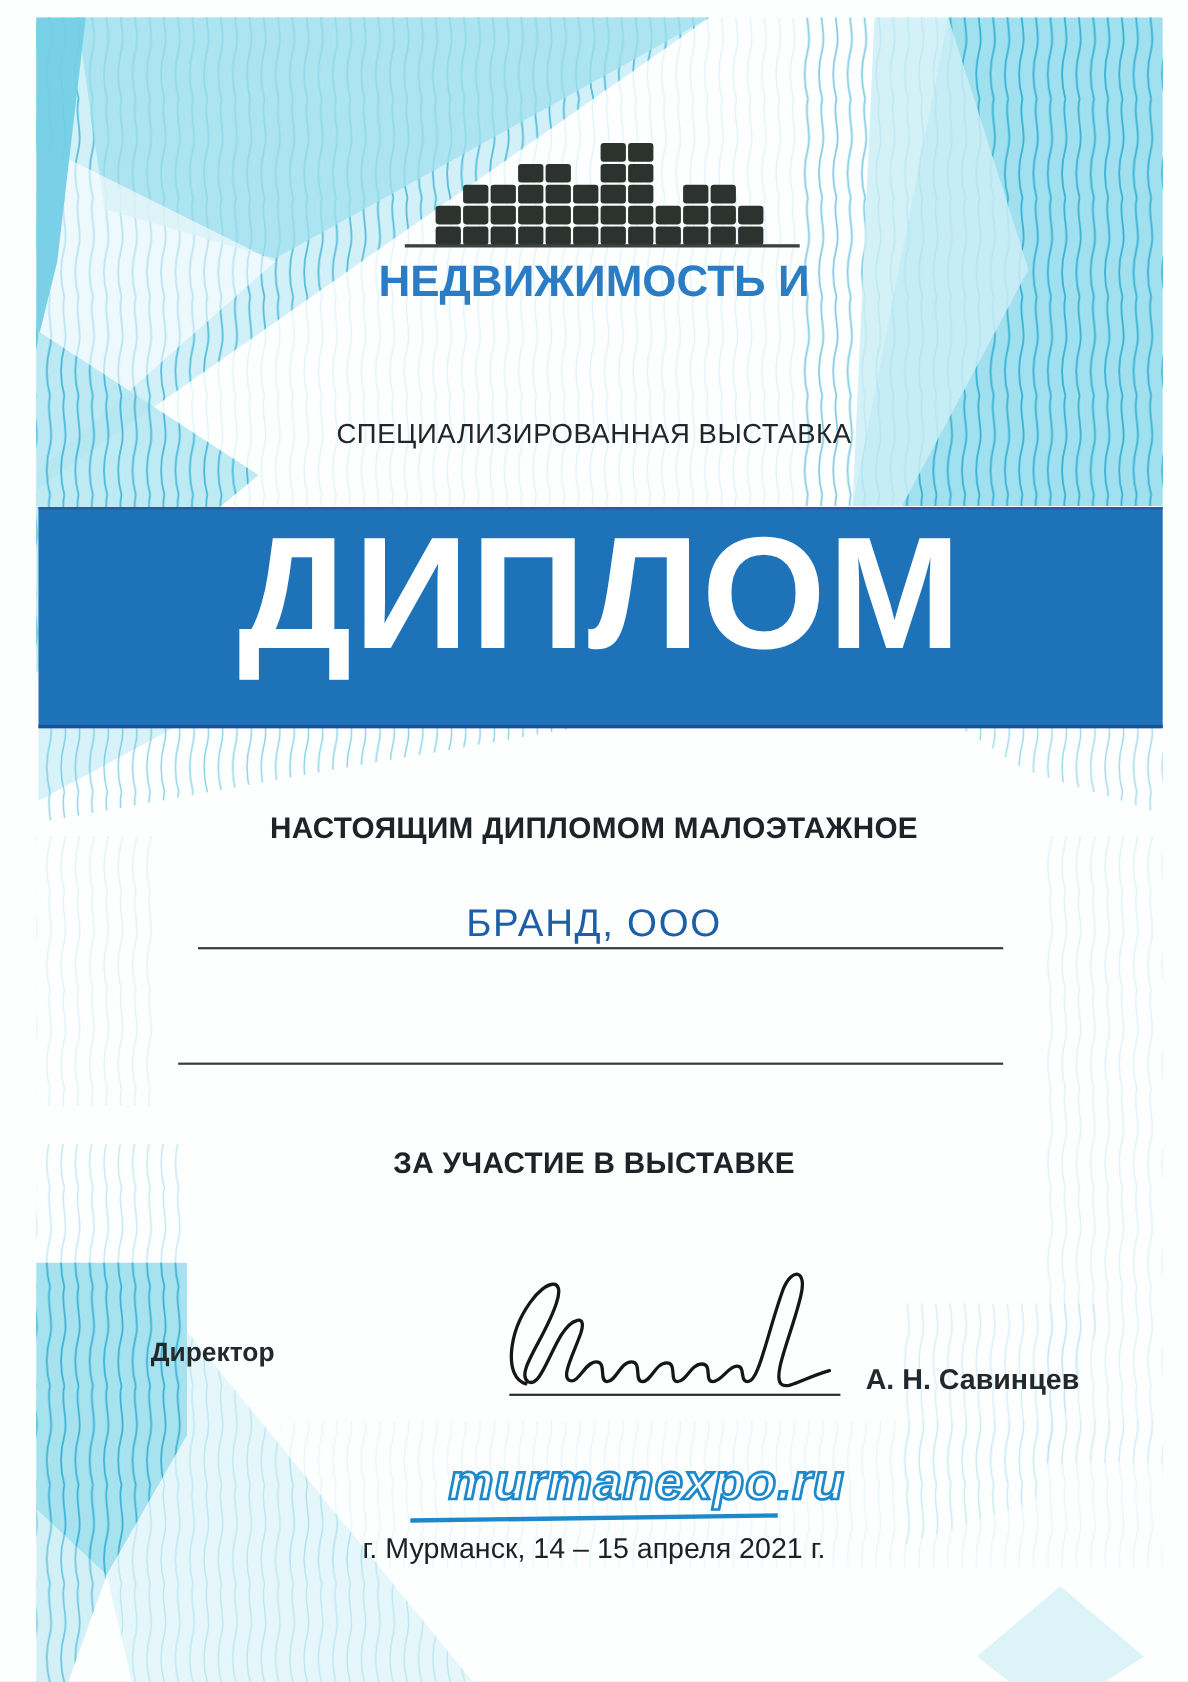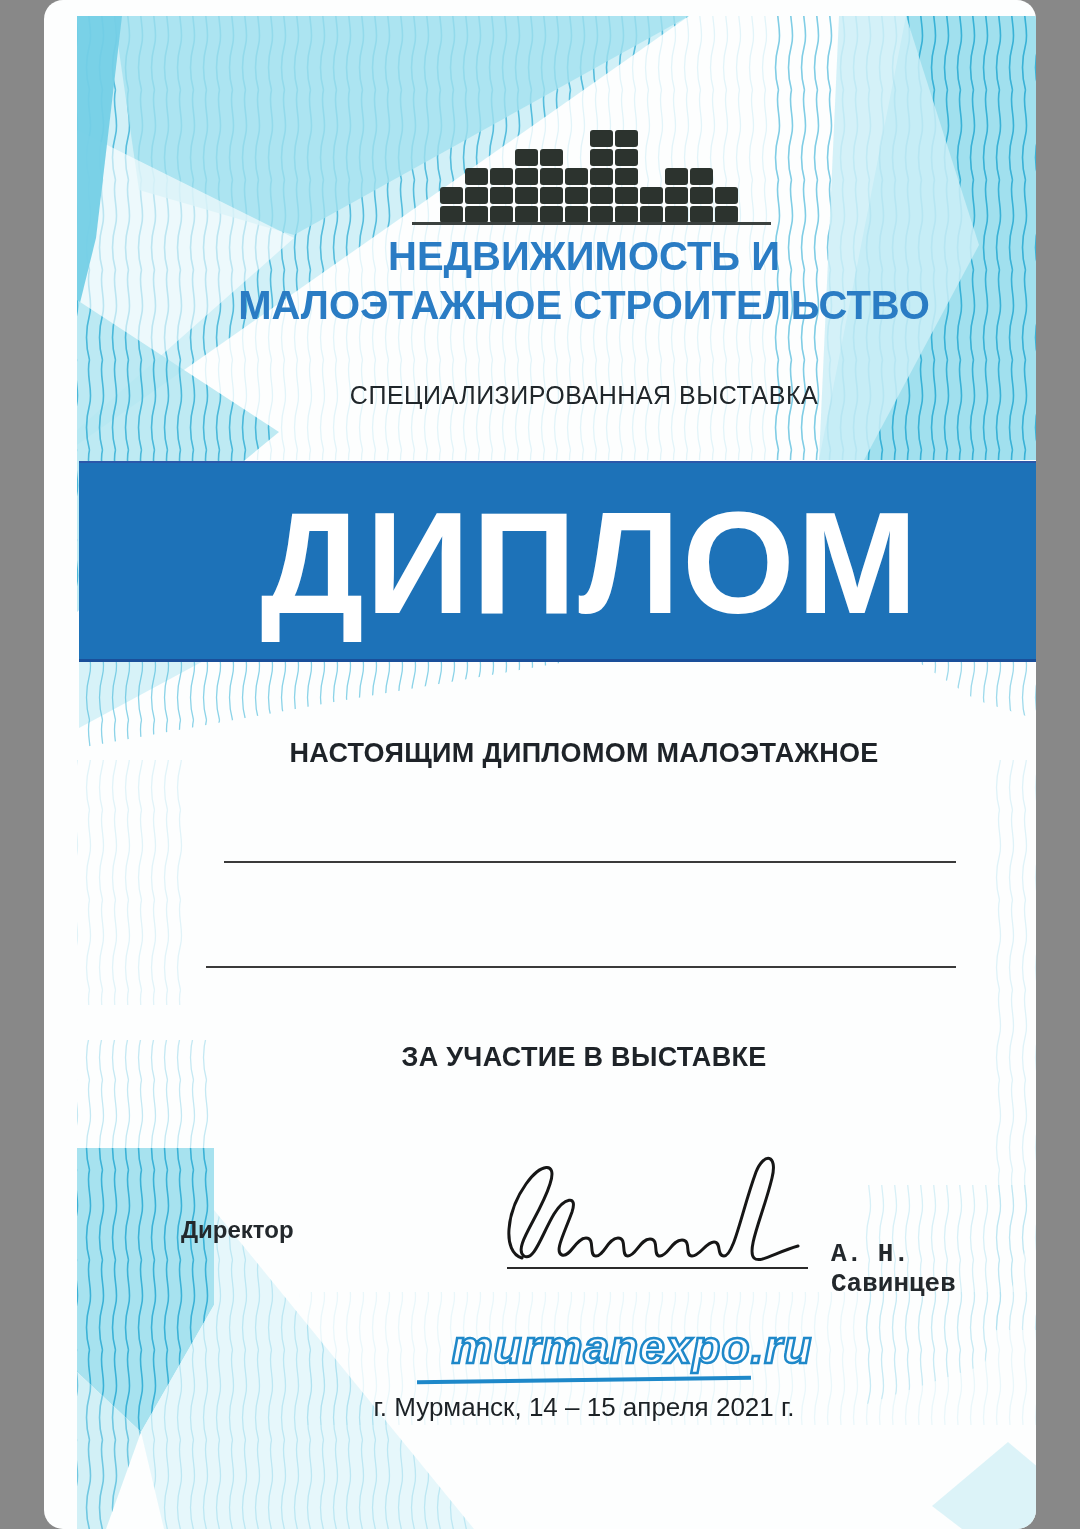--- a/index.html
+++ b/index.html
@@ -1,20 +1,19 @@
 <!DOCTYPE html>
 <html style="--accent-blue: #2a7cc4; --band-blue: #1d72b8; --recipient-blue: #1d5fa6; --website-blue: #1e88c9; --logo-block: #2c332e; --wave-teal: #3fb6d9; --text-dark: #1e2328;"><head>
 <meta charset="utf-8">
 <style>
   html,body{margin:0;padding:0;background:#888;}
   .page{
-    position:relative;width:992px;height:1529px;margin:0 auto;
+    position:relative;width:1080px;height:1529px;margin:0 auto;
     background:#fdfefe;overflow:hidden;
     font-family:"Liberation Sans", sans-serif;
-    border-radius:19px;
   }
   .bg{position:absolute;inset:0;z-index:0;}
   .layer{position:absolute;z-index:1;}
 
   
   .logo-blocks{
     position:absolute;left:396px;top:128px;width:298px;height:95px;
     display:flex;align-items:flex-end;gap:2px;z-index:1;
   }
   .logo-col{display:flex;flex-direction:column;gap:2px;}
@@ -29,41 +28,41 @@
   .title.l2{top:283px;}
   .subtitle{
     left:0;top:353px;width:1080px;text-align:center;
     font-size:25px;font-weight:400;letter-spacing:.5px;color:#20262a;margin-top:28px;
   }
 
   .banner{
     left:35px;top:461px;width:1022px;height:196px;
     background:var(--band-blue,#1d72b8);
     border-top:2px solid #2b57a9;border-bottom:3px solid #1a4f9a;
-    display:flex;align-items:center;justify-content:center;
+    display:flex;justify-content:center;
   }
   .banner span{
     color:#ffffff;font-size:145px;font-weight:700;letter-spacing:2px;
     line-height:1;padding-top:4px;
   }
 
   .award-intro{left:0;top:738px;width:1080px;text-align:center;
     font-size:27px;font-weight:700;letter-spacing:.3px;color:#1e2328;}
   .recipient{left:0;top:820px;width:1080px;text-align:center;
     font-size:35px;font-weight:400;letter-spacing:1.5px;color:var(--recipient-blue,#1d5fa6);}
   .rule{background:#3a3a3a;height:2px;}
   .rule1{left:180px;top:861px;width:732px;}
   .rule2{left:162px;top:966px;width:750px;}
   .reason{left:0;top:1042px;width:1080px;text-align:center;
     font-size:27px;font-weight:700;letter-spacing:.3px;color:#1e2328;}
 
   .signer-role{left:137px;top:1214px;font-size:24px;font-weight:700;
     color:#23282c;line-height:32px;}
   .sig-line{left:463px;top:1267px;width:301px;height:2px;background:#2a2a2a;}
-  .signer-name{left:787px;top:1239px;font-size:26px;font-weight:700;color:#23282c;font-family:Liberation Mono, monospace;}
+  .signer-name{left:787px;top:1239px;font-size:26px;font-weight:700;color:#23282c;}
   .signature-svg{position:absolute;left:440px;top:1150px;z-index:2;}
 
   .website-wrap{left:0;top:1320px;width:1080px;text-align:center;padding-left:48px;}
   .website{
     display:inline-block;font-size:46px;font-weight:700;font-style:italic;
     letter-spacing:1px;color:#fbfdff;
     -webkit-text-stroke:2.5px var(--website-blue,#1e88c9);
     text-shadow:0 0 1px var(--website-blue,#1e88c9);
   }
   .website-underline{
@@ -177,28 +176,28 @@
         <div class="logo-block"></div>
       </div>
       <div class="logo-col">
         <div class="logo-block"></div>
         <div class="logo-block"></div>
       </div>
     </div>
   <div class="layer logo-baseline"></div>
 
   <div class="layer title">НЕДВИЖИМОСТЬ И</div>
-  <div class="layer title l2">МАЛОЭТАЖНОЕ СТРОИТЕЛЬСТВО</div>
   <div class="layer subtitle">СПЕЦИАЛИЗИРОВАННАЯ ВЫСТАВКА</div>
 
   <div class="layer banner">
     <span>ДИПЛОМ</span>
   </div>
 
   <div class="layer award-intro">НАСТОЯЩИМ ДИПЛОМОМ МАЛОЭТАЖНОЕ</div>
+  <div class="layer recipient">БРАНД, ООО</div>
   <div class="layer rule rule1"></div>
   <div class="layer rule rule2"></div>
   <div class="layer reason">ЗА УЧАСТИЕ В ВЫСТАВКЕ</div>
 
   <div class="layer signer-role">
     <div>Директор</div>
   </div>
 
   <svg class="signature-svg" width="330" height="135" viewBox="0 0 330 135">
     <path d="M 38 108

